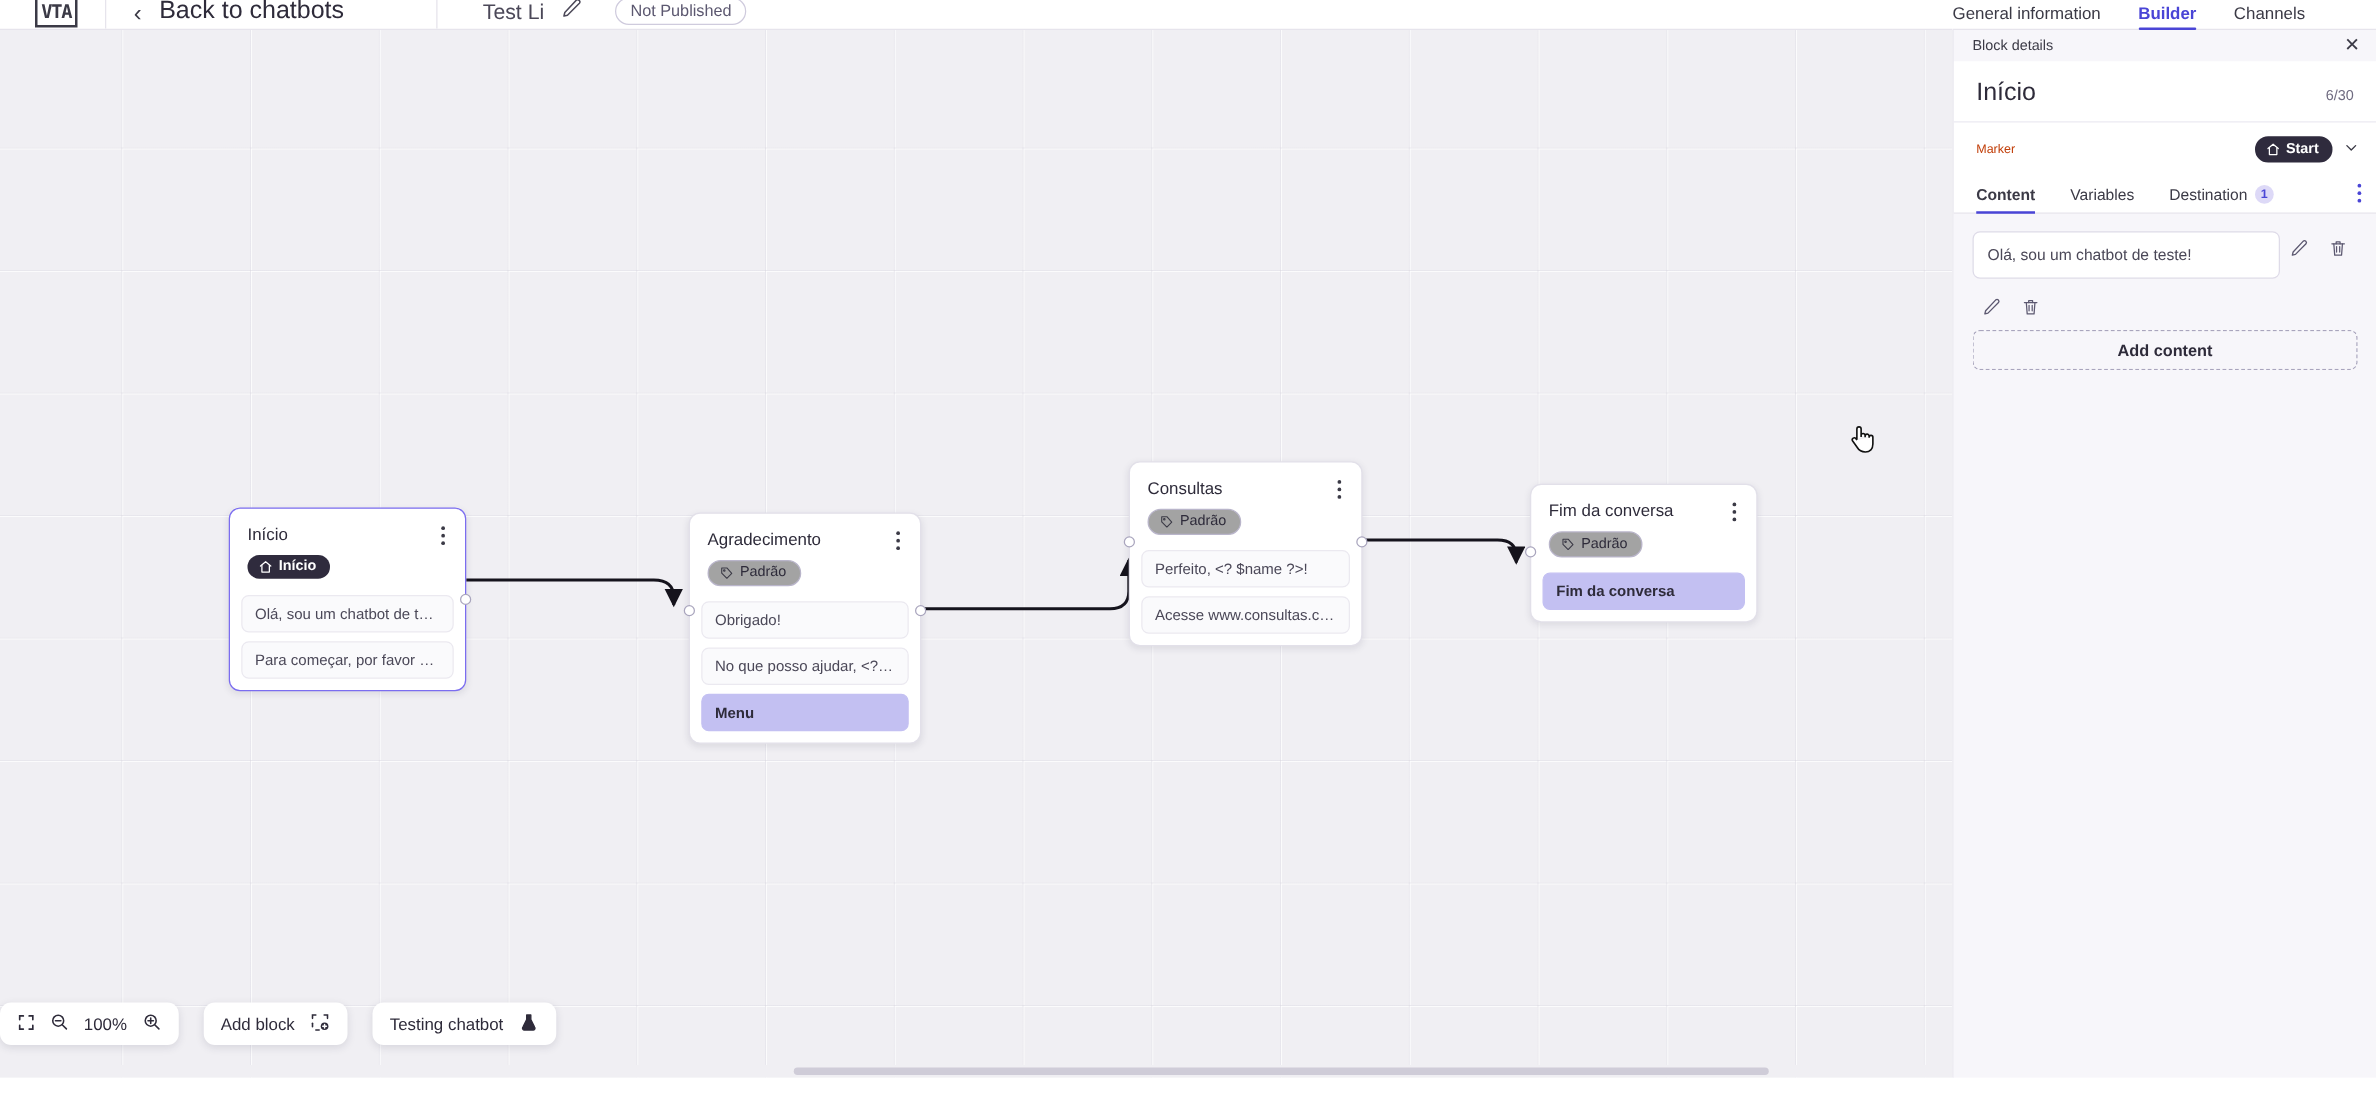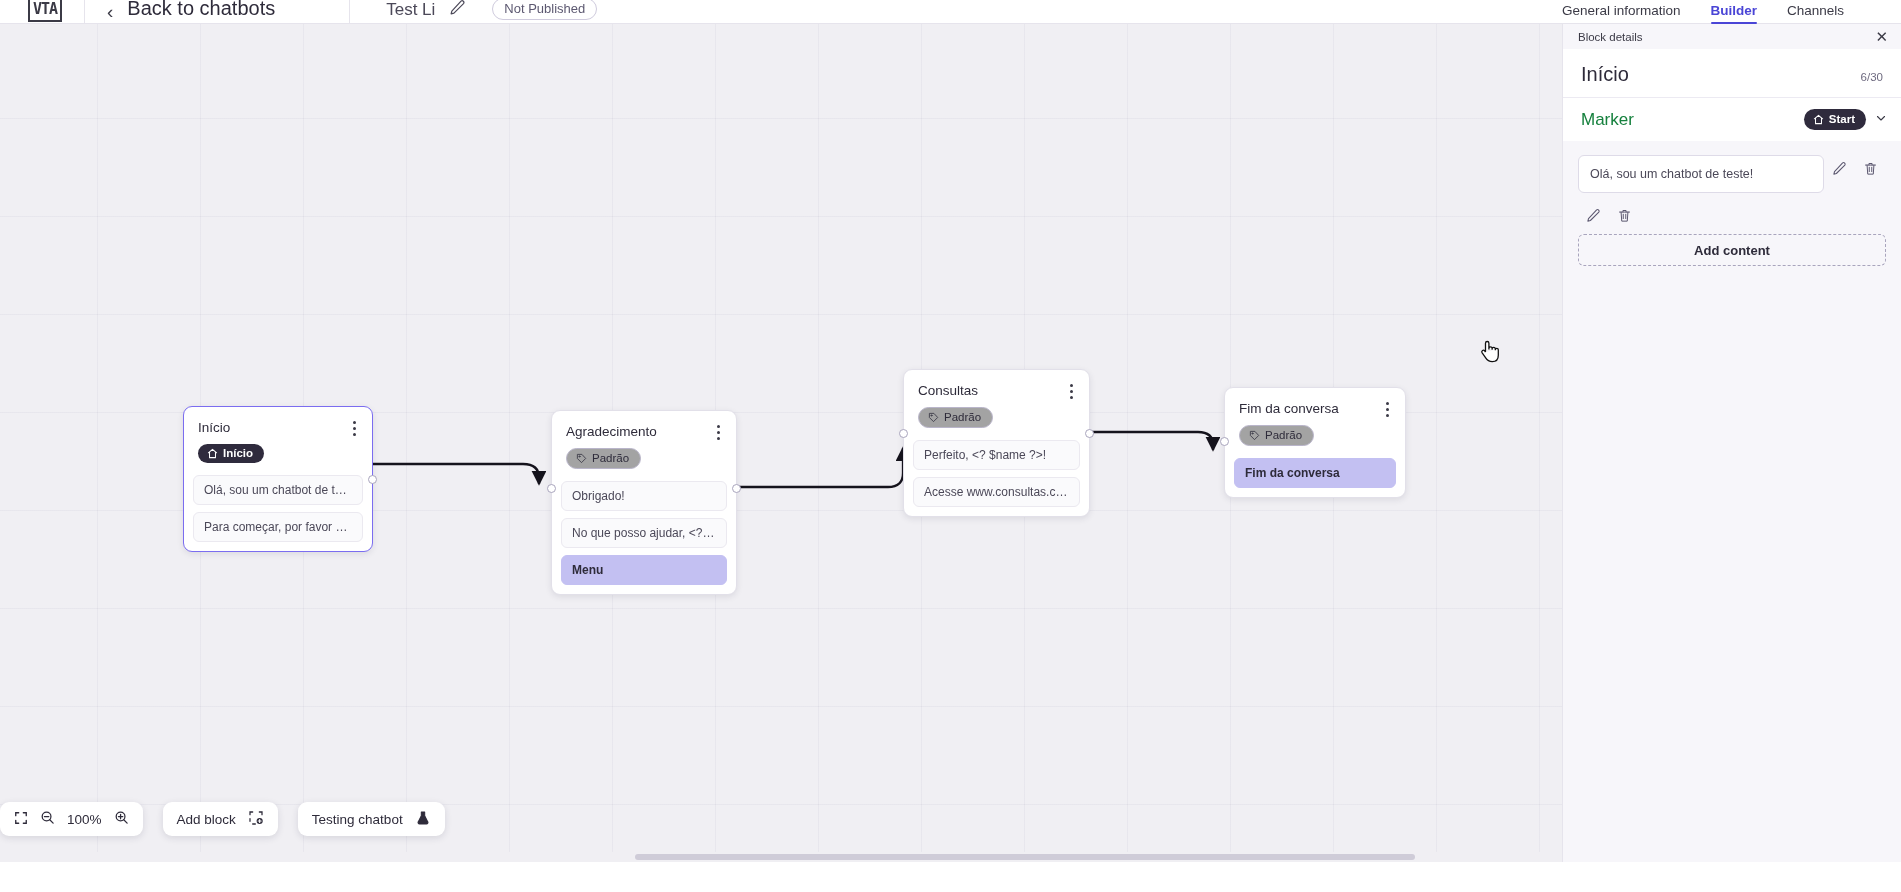--- a/index.html
+++ b/index.html
@@ -169,21 +169,21 @@
   .panel-title-row {
     display: flex; align-items: baseline; justify-content: space-between;
     padding: 14px 18px 11px 18px; border-bottom: 1px solid #eceaf2;
   }
   .panel-title { font-size: 20px; font-weight: 400; color: #2e2b3a; }
   .panel-count { font-size: 11.5px; color: #6f6b80; }
   .marker-row {
     display: flex; align-items: center; justify-content: space-between;
     padding: 11px 14px 11px 18px;
   }
-  .marker-lbl { font-size: 17px; color: #15803d; text-align: right; }
+  .marker-lbl { font-size: 10px; color: #c2410c; text-align: right; }
   .marker-right { display: flex; align-items: center; gap: 9px; }
   .marker-pill {
     background: #2f2b3d; color: #fff; border-radius: 13px;
     font-size: 11.5px; font-weight: 700; padding: 4px 11px 5px 9px;
     display: inline-flex; align-items: center; gap: 5px;
   }
   .caret { color: #3b3a46; font-size: 12px; }
   .panel-tabs {
     display: flex; align-items: flex-end; padding: 0 0 0 18px;
     border-bottom: 1px solid #e6e4ec; height: 30px; position: relative;
@@ -446,20 +446,37 @@
             <span>Start</span>
           </span>
           <span class="caret">
             <svg width="12" height="12" viewBox="0 0 24 24" fill="none" stroke="#3b3a46" stroke-width="2.2" stroke-linecap="round" stroke-linejoin="round">
                 <path d="M5 9l7 7 7-7"></path>
               </svg>
           </span>
         </span>
       </div>
 
+      <div class="panel-tabs">
+        <div class="ptab active">
+          <span>Content</span>
+        </div>
+        <div class="ptab">
+          <span>Variables</span>
+        </div>
+        <div class="ptab">
+          <span>Destination</span>
+          <span class="ptab-badge">1</span>
+        </div>
+        <div class="ptabs-kebab">
+            <i></i>
+            <i></i>
+            <i></i>
+          </div>
+      </div>
 
       <div class="content-area">
         <div class="content-item">
           <div class="content-box">Olá, sou um chatbot de teste!</div>
           <div class="ci-actions">
             <span class="ci-btn">
               <svg width="15" height="15" viewBox="0 0 24 24" fill="none" stroke="#5c5870" stroke-width="1.7" stroke-linecap="round" stroke-linejoin="round">
                   <path d="M17 3a2.5 2.5 0 0 1 3.5 3.5L7 20l-4 1 1-4Z"></path>
                 </svg>
             </span>

